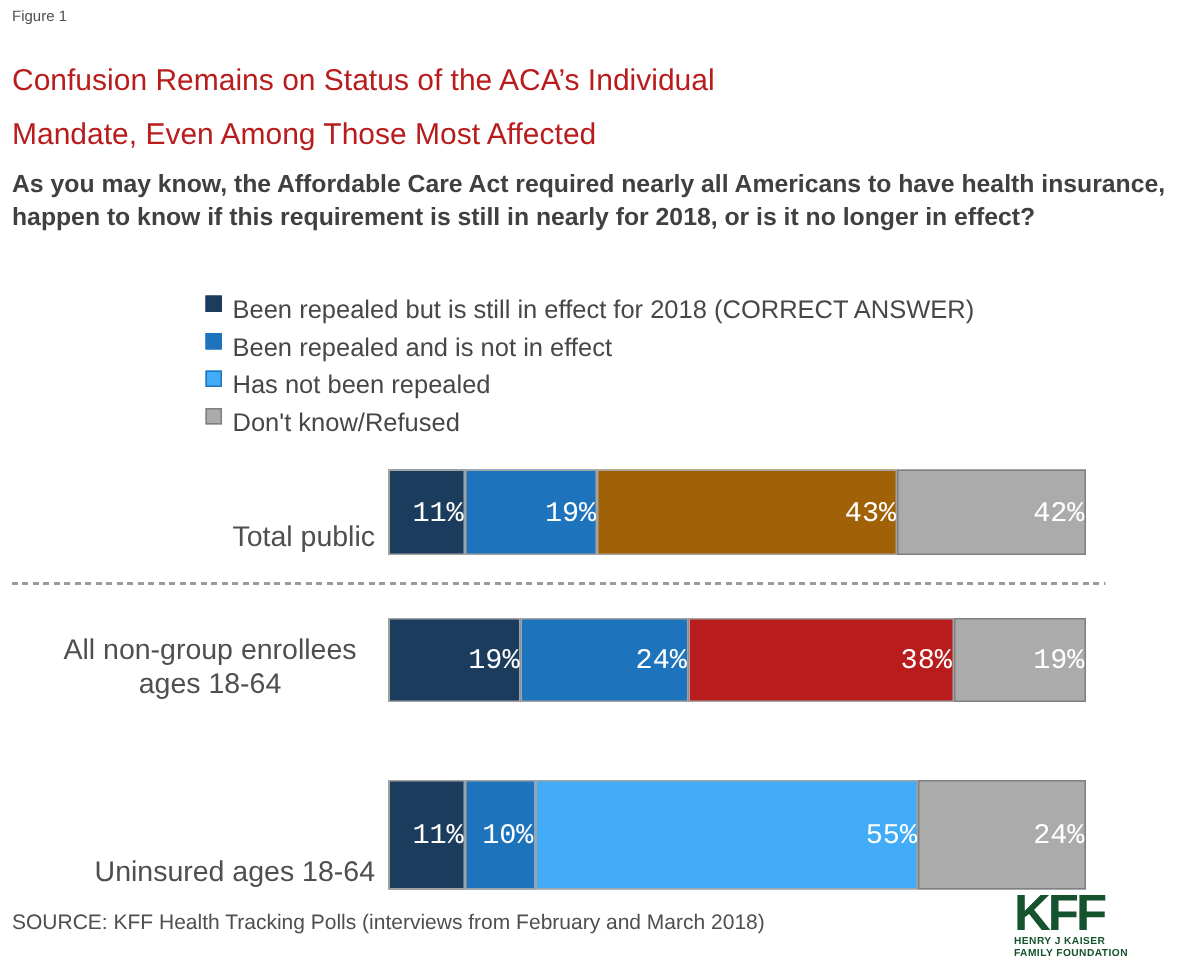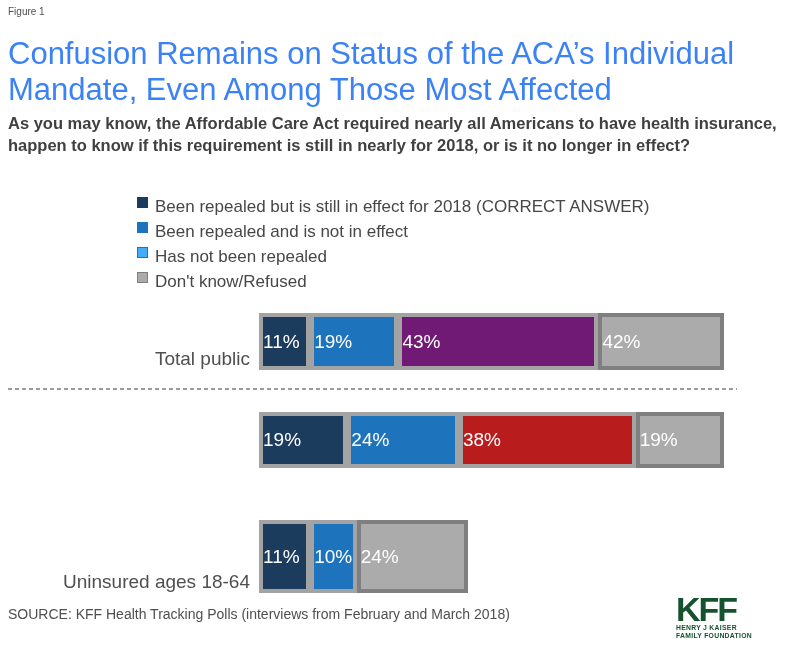--- a/index.html
+++ b/index.html
@@ -1,40 +1,40 @@
 <!DOCTYPE html>
 <html><head>
 <meta charset="utf-8">
 <style>
   html,body{margin:0;padding:0;background:#ffffff;}
   #canvas{
     position:relative;width:800px;height:653px;overflow:hidden;background:#ffffff;
     font-family:"Liberation Sans",sans-serif;
   }
   .figure-label{position:absolute;left:8px;top:6px;font-size:10px;color:#4f4f4f;}
-  .title{position:absolute;left:8px;top:36px;width:780px;font-size:31px;line-height:36px;color:#3b82f6;font-weight:400;}
+  .title{position:absolute;left:8px;top:36px;width:780px;font-size:20px;line-height:36px;color:#b91c1c;font-weight:400;}
   .question{position:absolute;left:8px;top:112px;width:790px;font-size:16.5px;line-height:22px;font-weight:bold;color:#404040;}
   .legend{position:absolute;left:137px;top:197px;}
   .legend-item{display:flex;align-items:flex-start;height:25px;}
   .swatch{width:11px;height:11px;margin-right:7px;flex:0 0 11px;box-sizing:border-box;border:1px solid transparent;}
   .legend-item:nth-child(1) .swatch{border-color:#1b3c5c;}
   .legend-item:nth-child(2) .swatch{border-color:#1e74bc;}
   .legend-item:nth-child(3) .swatch{border-color:#1e74bc;}
   .legend-item:nth-child(4) .swatch{border-color:#7f7f7f;}
   .legend-label{font-size:17px;color:#474747;}
   .chart-row{position:absolute;left:0;width:800px;}
   .chart-row:nth-of-type(1){top:313px;height:57px;}
   .chart-row:nth-of-type(2){top:412px;height:56px;}
   .chart-row:nth-of-type(3){top:520px;height:73px;}
   .row-label{position:absolute;top:0;height:100%;display:flex;flex-direction:column;justify-content:flex-end;
     font-size:19px;line-height:23px;color:#4f4f4f;}
   .align-right{left:0;width:250px;text-align:right;}
   .align-center{left:15px;width:250px;text-align:center;}
   .bar{position:absolute;left:259px;top:0;bottom:0;width:465px;display:flex;}
-  .seg{box-sizing:border-box;border:4px solid #a3a3a3;display:flex;align-items:center;justify-content:flex-start;overflow:visible;}
+  .seg{box-sizing:border-box;border:1px solid #a3a3a3;display:flex;align-items:center;justify-content:flex-end;overflow:visible;font-family:Liberation Mono, monospace;}
   .seg-3{border-color:#7f7f7f;}
   .seg-label{font-size:19px;color:#ffffff;white-space:nowrap;}
   .divider{position:absolute;left:8px;top:388px;width:729px;height:2px;
     background:repeating-linear-gradient(90deg,#9b9b9b 0 4px,transparent 4px 7px);}
   .source{position:absolute;left:8px;top:606px;font-size:14px;color:#4f4f4f;}
   .logo{position:absolute;left:676px;top:594px;width:110px;color:#14532d;}
   .logo-kff{font-size:34px;font-weight:bold;letter-spacing:-2px;line-height:30px;}
   .logo-sub{font-size:6.8px;font-weight:bold;line-height:8px;letter-spacing:0.3px;}
 </style>
 </head>
@@ -77,29 +77,33 @@
         <div class="row-label align-right">
           <div>Total public</div>
         </div>
         <div class="bar">
           <div class="seg seg-0" style="width: 11%; background: rgb(27, 60, 92);">
             <span class="seg-label">11%</span>
           </div>
           <div class="seg seg-1" style="width: 19%; background: rgb(30, 116, 188);">
             <span class="seg-label">19%</span>
           </div>
-          <div class="seg seg-2" style="width: 43%; background: #701a75;">
+          <div class="seg seg-2" style="width: 43%; background: #a16207;">
             <span class="seg-label">43%</span>
           </div>
           <div class="seg seg-3" style="width: 27%; background: rgb(171, 171, 171);">
             <span class="seg-label">42%</span>
           </div>
         </div>
       </div>
       <div class="chart-row">
+        <div class="row-label align-center">
+          <div>All non-group enrollees</div>
+          <div>ages 18-64</div>
+        </div>
         <div class="bar">
           <div class="seg seg-0" style="width: 19%; background: rgb(27, 60, 92);">
             <span class="seg-label">19%</span>
           </div>
           <div class="seg seg-1" style="width: 24%; background: rgb(30, 116, 188);">
             <span class="seg-label">24%</span>
           </div>
           <div class="seg seg-2" style="width: 38%; background: #b91c1c;">
             <span class="seg-label">38%</span>
           </div>
@@ -112,20 +116,23 @@
         <div class="row-label align-right">
           <div>Uninsured ages 18-64</div>
         </div>
         <div class="bar">
           <div class="seg seg-0" style="width: 11%; background: rgb(27, 60, 92);">
             <span class="seg-label">11%</span>
           </div>
           <div class="seg seg-1" style="width: 10%; background: rgb(30, 116, 188);">
             <span class="seg-label">10%</span>
           </div>
+          <div class="seg seg-2" style="width: 55%; background: rgb(66, 172, 248);">
+            <span class="seg-label">55%</span>
+          </div>
           <div class="seg seg-3" style="width: 24%; background: rgb(171, 171, 171);">
             <span class="seg-label">24%</span>
           </div>
         </div>
       </div>
     </div>
 
   <div class="divider"></div>
 
   <div class="source">SOURCE: KFF Health Tracking Polls (interviews from February and March 2018)</div>

